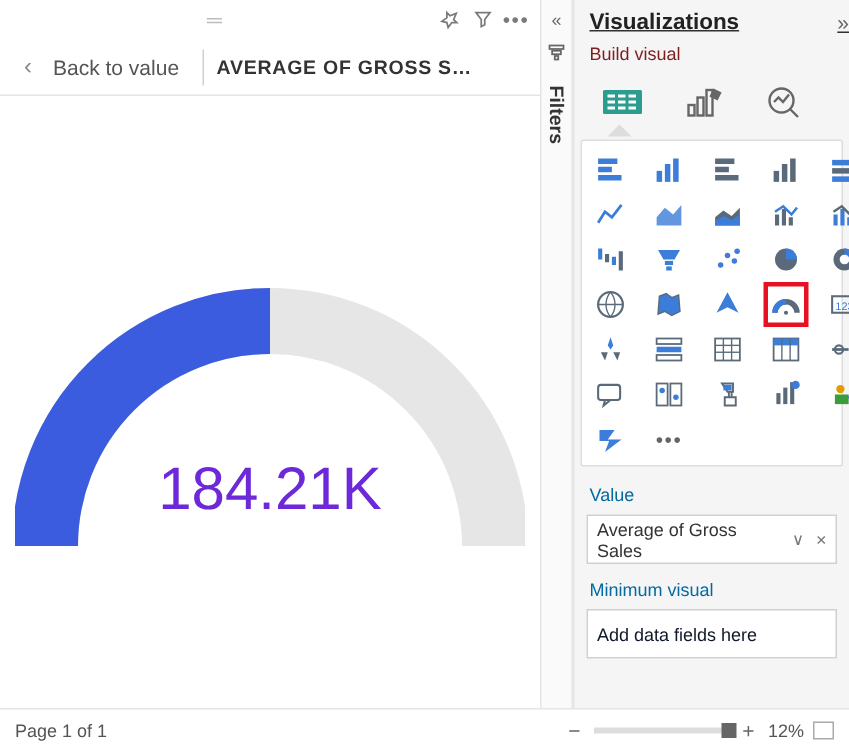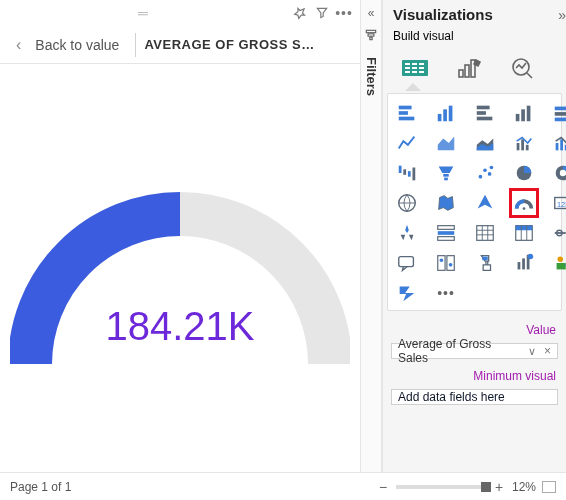--- a/index.html
+++ b/index.html
@@ -129,24 +129,25 @@
     height:472px;
     background:#f5f5f5;
     border-left:1px solid #e5e5e5;
     display:flex;
     flex-direction:column;
   }
   .viz-head {
     display:flex;
     align-items:center;
     padding:6px 0 4px 10px;
+    text-decoration:underline;
   }
   .viz-head h2 { font-size:15px; font-weight:700; color:#222; }
   .viz-head .collapse { margin-left:auto; font-size:14px; color:#666; }
-  .viz-sub { font-size:12px; color:#000000; padding:2px 0 6px 10px; }
+  .viz-sub { font-size:12px; color:#7f1d1d; padding:2px 0 6px 10px; }
   .viz-tabs {
     display:flex;
     gap:18px;
     padding:4px 0 0 14px;
   }
   .tab-ic { width:36px; height:30px; display:flex; align-items:center; justify-content:center; position:relative; }
   .tab-ic.sel { }
   .tab-arrow {
     height:10px;
     position:relative;
@@ -175,25 +176,25 @@
     display:flex; align-items:center; justify-content:center;
     cursor:pointer;
     position:relative;
   }
   .viz-cell svg { display:block; }
   .viz-cell.highlight {
     outline:3px solid #e81123;
     outline-offset:-1px;
   }
   .field-section { padding:8px 8px 0 8px; }
-  .field-label { font-size:12px; color:#a21caf; padding:4px 2px;text-align:right; }
+  .field-label { font-size:12px; color:#0369a1; padding:4px 2px; }
   .field-well {
     background:#fff;
     border:1px solid #d0d0d0;
-    height:16px;
+    height:33px;
     display:flex;
     align-items:center;
     padding:0 6px;
     font-size:12px;
     color:#333;
     margin:2px 0 6px 0;
     gap:4px;
   }
   .field-well .chv { margin-left:auto; color:#777; font-size:11px; }
   .field-well .x { color:#777; font-size:12px; padding-left:4px; }

